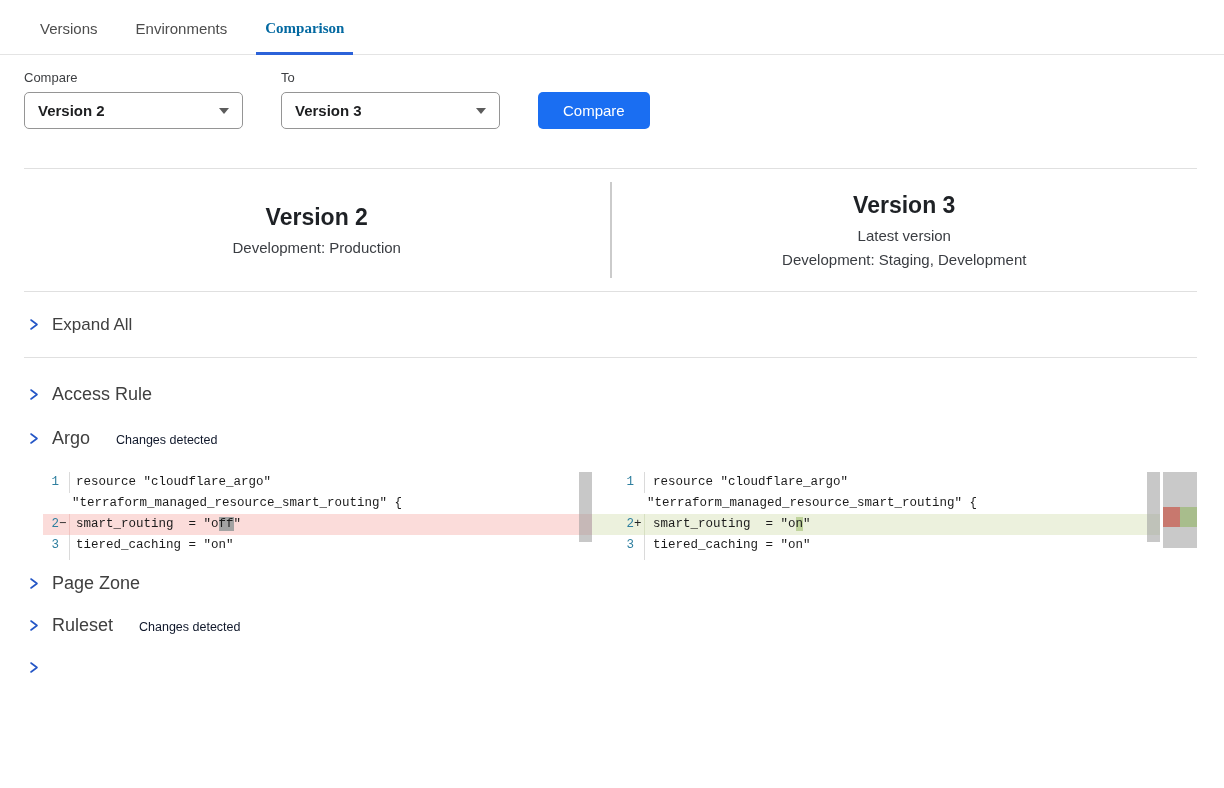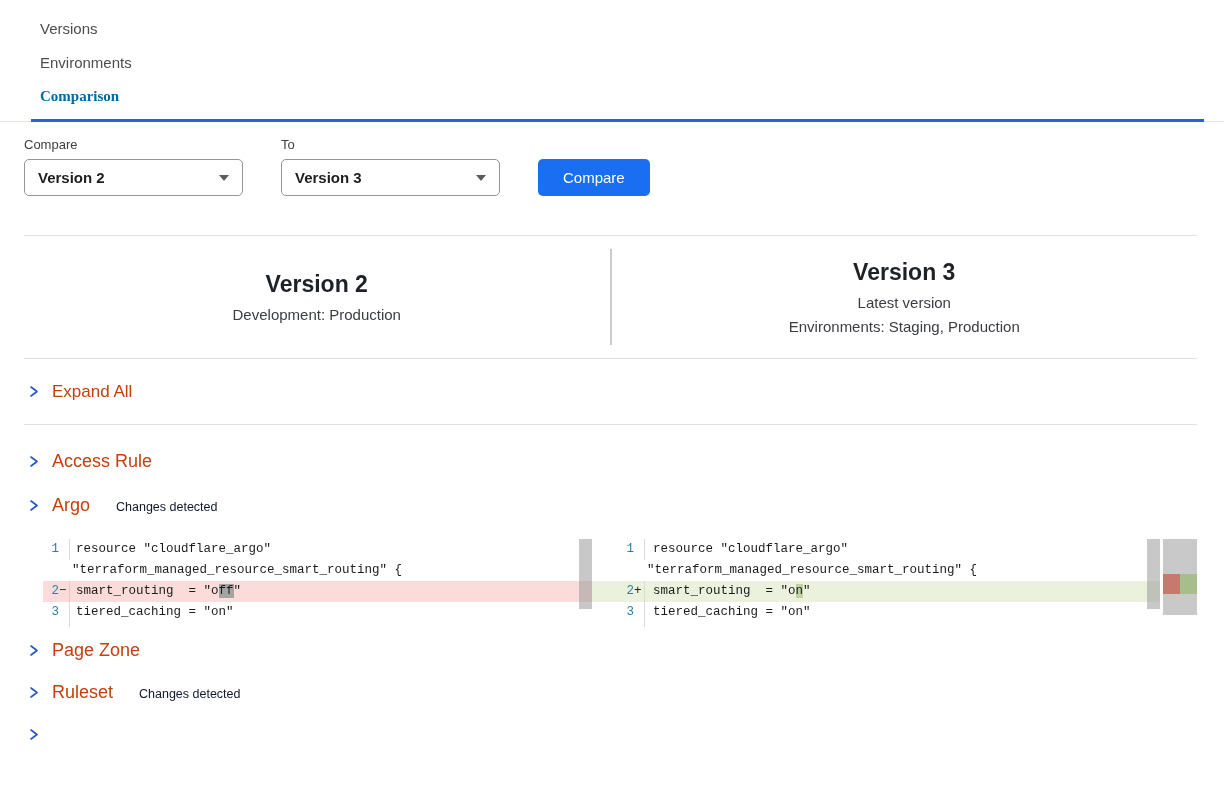--- a/index.html
+++ b/index.html
@@ -1,20 +1,20 @@
 <!DOCTYPE html>
 <html><head>
 <meta charset="utf-8">
 <style>
   * { box-sizing: border-box; margin: 0; padding: 0; }
   html,body { width:1224px; height:788px; background:#fff; overflow:hidden; }
   body { font-family:"Liberation Sans", sans-serif; color:#1f1f1f; position:relative; }
 
   
-  .tabs-bar { padding:20px 0 0 31px; border-bottom:1px solid #e4e4e4; display:flex;flex-direction:column; }
+  .tabs-bar { padding:20px 0 0 31px; border-bottom:1px solid #e4e4e4; display:flex; }
   .tab { font-size:15px; color:#4d4d4d; padding:0 9px 14px 9px; margin-right:20px;
          border-bottom:3px solid transparent; cursor:pointer; }
   .tab.active { color:#0369a1; font-weight:700; border-bottom-color:#2b62d9; margin-bottom:-1px;font-family:Liberation Serif, serif; }
 
   
   .form-row { display:flex; margin:15px 0 0 24px; align-items:flex-end; }
   .form-col { margin-right:38px; }
   .form-label { font-size:13px; color:#3d3f42; margin-bottom:7px; }
   .select { width:219px; height:37px; border:1px solid #959595; border-radius:5px;
             display:flex; align-items:center; justify-content:space-between;
@@ -30,21 +30,21 @@
                      display:flex; align-items:stretch; min-height:124px; }
   .vh-col { flex:1; display:flex; flex-direction:column; align-items:center; justify-content:center;
             text-align:center; padding:14px 0; }
   .vh-divider { width:2px; background:#cbcbcb; margin:13px 0; }
   .vh-title { font-size:23px; font-weight:600; color:#1e2125; line-height:1.2; }
   .vh-sub { font-size:15px; color:#3a3d42; margin-top:7px; }
 
   
   .expand-row { margin:0 27px 0 24px; border-bottom:1px solid #e0e0e0; height:66px;
                 display:flex; align-items:center; padding-left:3px; cursor:pointer; }
-  .link-blue { color:#c2410c; }
+  .link-blue { color:#404040; }
   .expand-label { font-size:17px; margin-left:12px; }
 
   
   .sections { margin:14px 27px 0 24px; }
   .section-row { height:44px; display:flex; align-items:center; padding-left:3px; cursor:pointer;text-align:right; }
   .section-row.compact { height:42px; }
   .section-label { font-size:18px; margin-left:12px; }
   .section-badge { font-size:12.5px; color:#0f172a; margin-left:26px; padding-top:3px; }
   .chev { flex:none; display:block; }
 
@@ -105,21 +105,21 @@
 
 <div class="version-headers">
   <div class="vh-col">
     <div class="vh-title">Version 2</div>
     <div class="vh-sub">Development: Production</div>
   </div>
   <div class="vh-divider"></div>
   <div class="vh-col">
     <div class="vh-title">Version 3</div>
     <div class="vh-sub">Latest version</div>
-    <div class="vh-sub">Environments: Staging, Production</div>
+    <div class="vh-sub">Development: Staging, Development</div>
   </div>
 </div>
 
 <div class="expand-row">
   <svg class="chev" width="13" height="13" viewBox="0 0 13 13">
     <polyline points="4,2 10,6.5 4,11" fill="none" stroke="#2456c6" stroke-width="1.6" stroke-linecap="round" stroke-linejoin="round"></polyline>
   </svg>
   <span class="link-blue expand-label">Expand All</span>
 </div>
 

